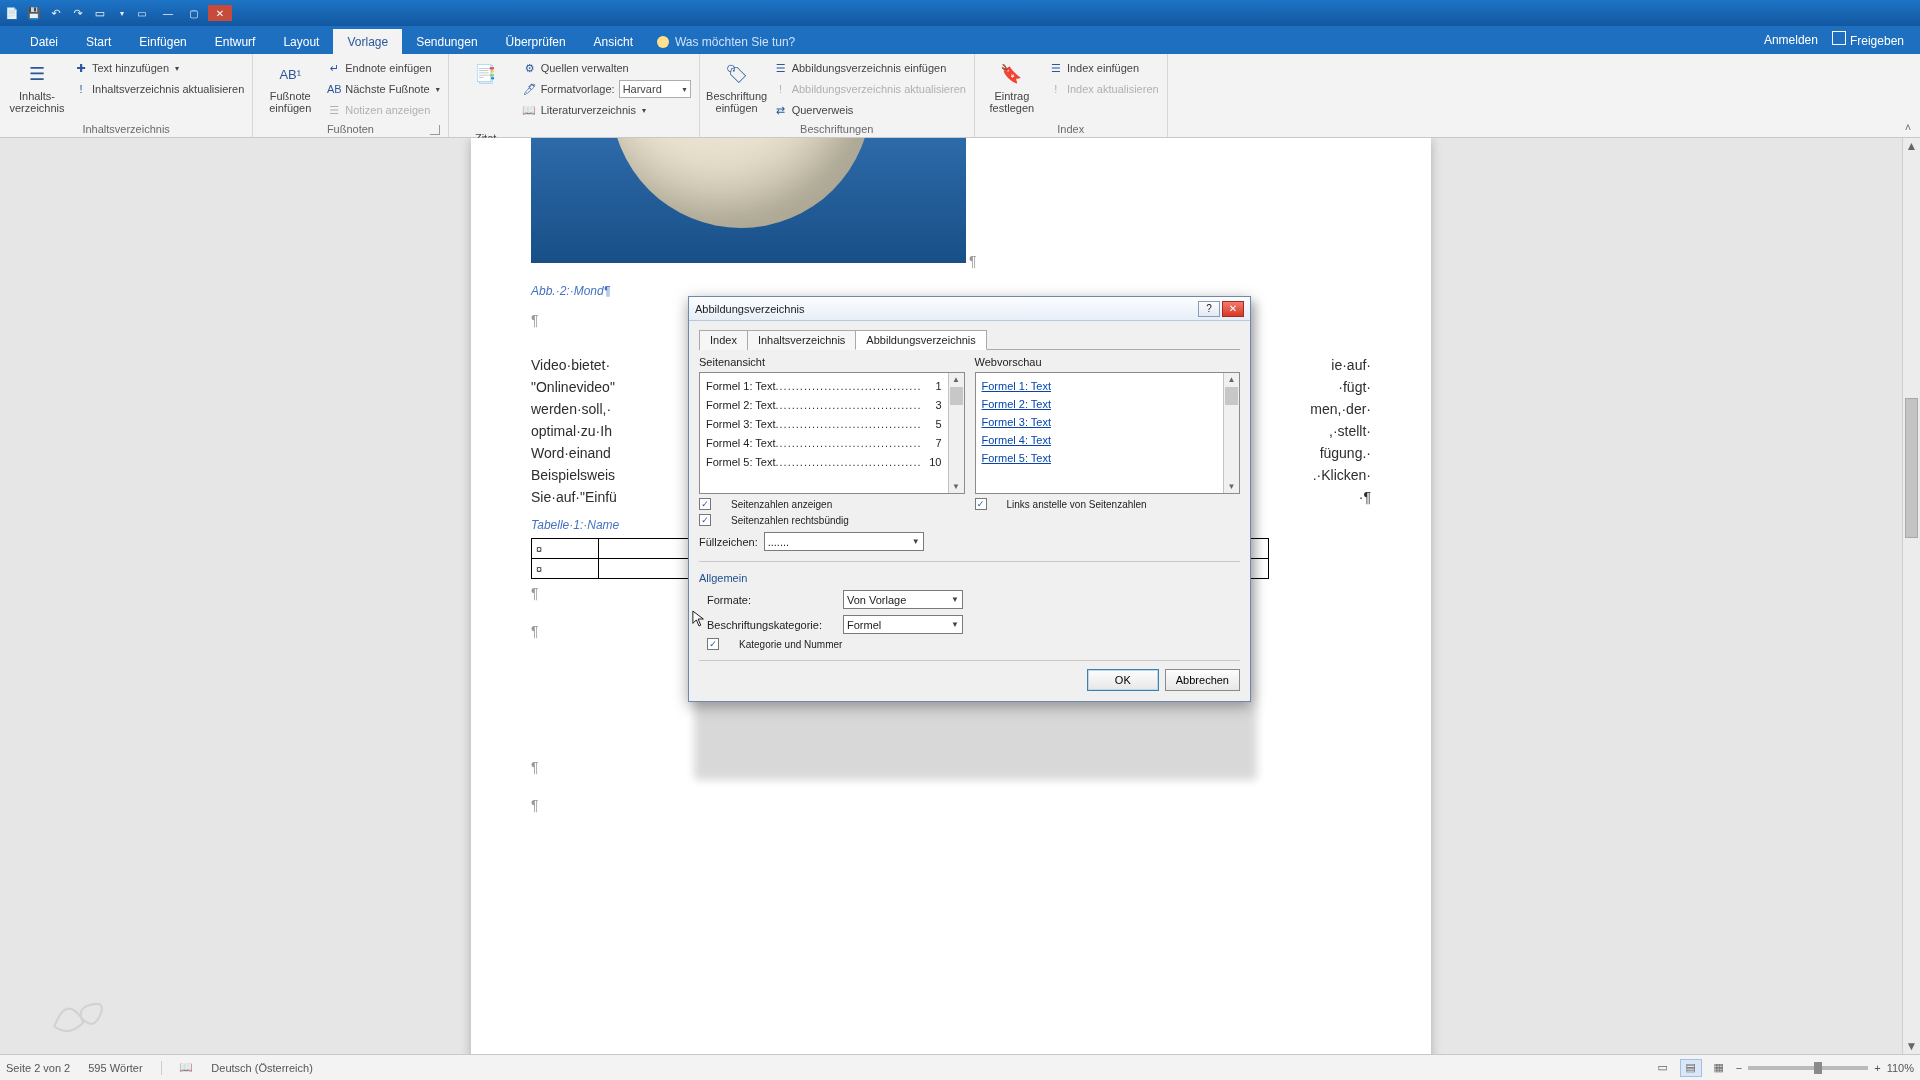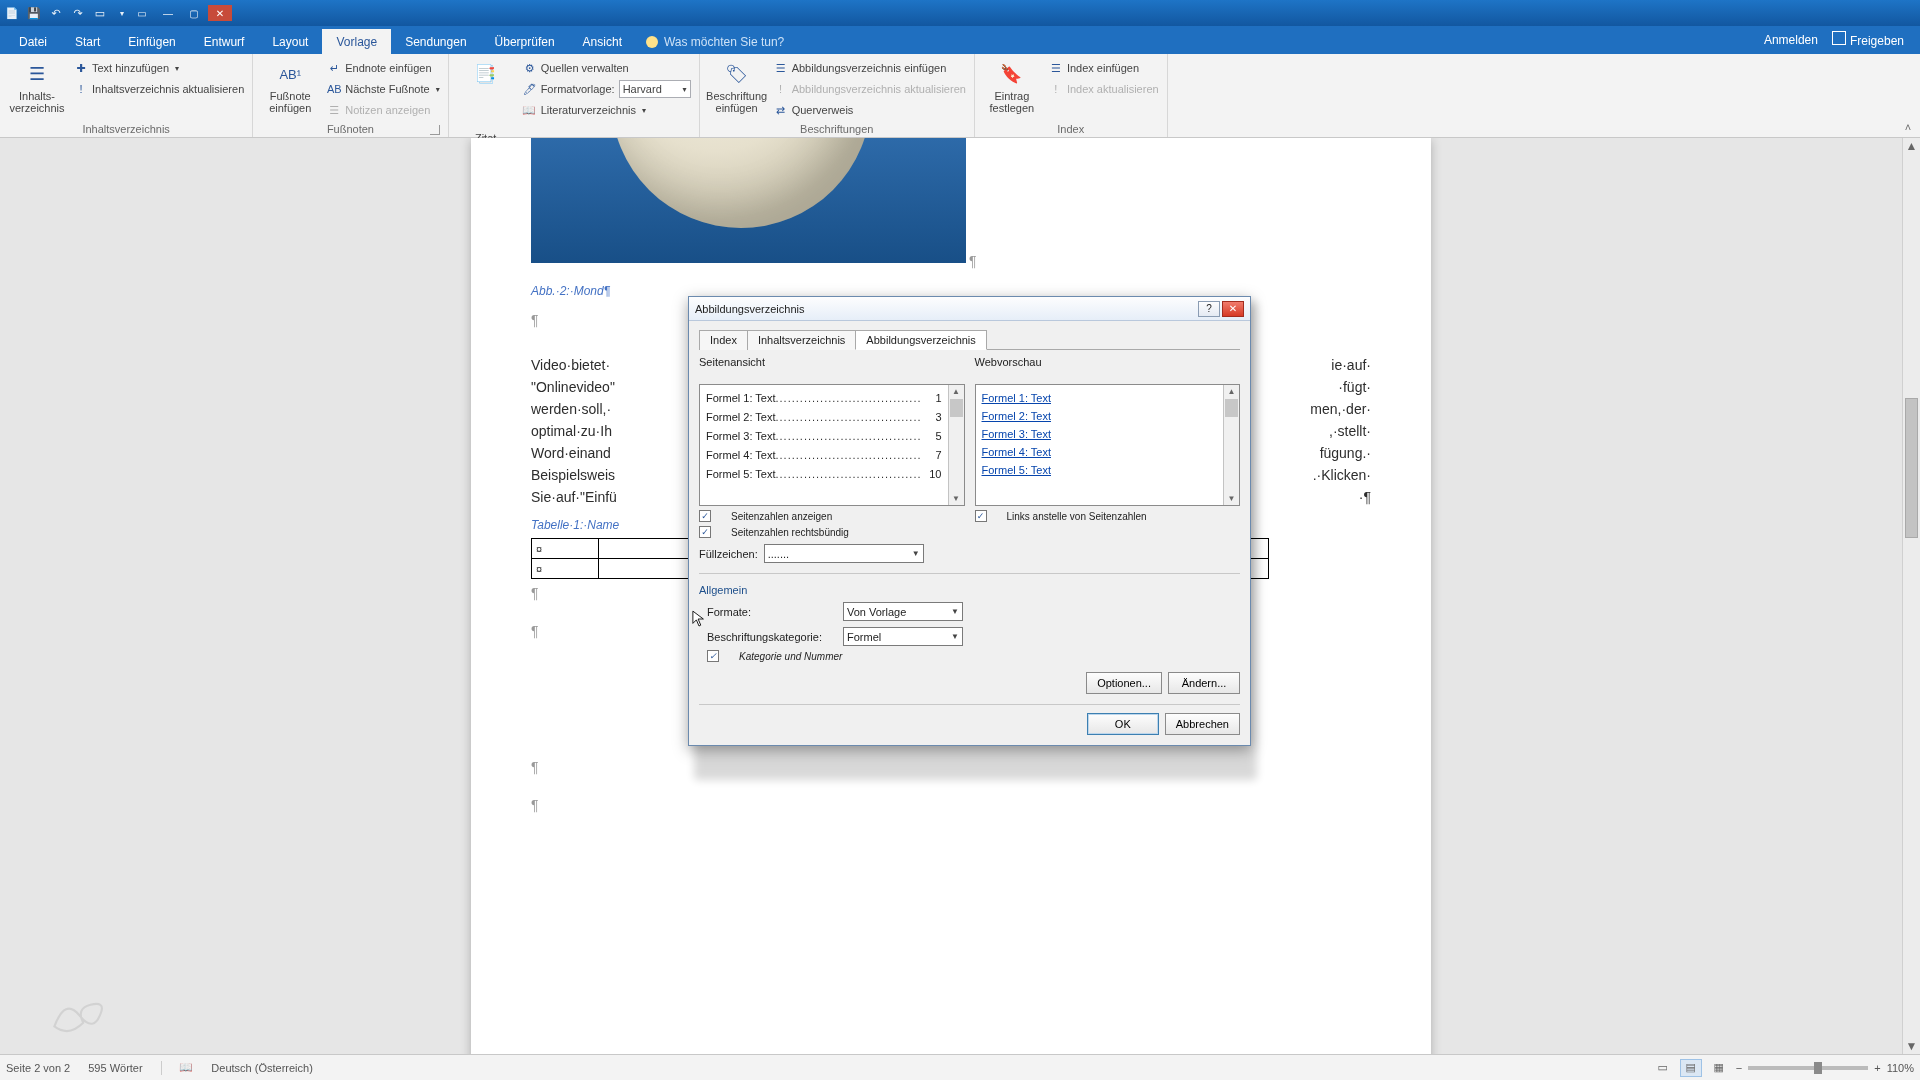--- a/index.html
+++ b/index.html
@@ -8,21 +8,21 @@
   
   .title-bar { height: 26px; background: linear-gradient(#1e74c6,#1257a0); display:flex; align-items:center; color:#fff; padding:0 4px; font-size:11px; }
   .qat { display:flex; gap:6px; align-items:center; }
   .qat .qicon { width:16px; height:16px; display:flex; align-items:center; justify-content:center; color:#fff; opacity:.9; }
   .title-bar .doc-title { flex:1; text-align:center; font-size:12px; color:#fff; }
   .win-controls { display:flex; gap:2px; }
   .win-btn { width:24px; height:16px; display:flex; align-items:center; justify-content:center; color:#fff; font-size:10px; opacity:.9; }
   .win-btn.close { background:#c74b3a; opacity:1; }
 
   
-  .tabs-row { height:28px; background:#1f6fc0; display:flex; align-items:flex-end; padding-left:5px; color:#fff; font-size:12px; }
+  .tabs-row { height:28px; background:#1f6fc0; display:flex; align-items:flex-end; padding-left:16px; color:#fff; font-size:12px; }
   .tabs-row .tab { padding:6px 14px 5px; cursor:default; }
   .tabs-row .tab.active { background:#f3f3f3; color:#2b579a; }
   .tabs-row .tell-me { display:flex; align-items:center; gap:6px; color:#cde2f7; padding:5px 10px; }
   .tabs-row .bulb { width:12px;height:12px;border-radius:50%;background:#ffe28a; display:inline-block; }
   .tabs-row .right-actions { margin-left:auto; display:flex; gap:14px; padding-right:16px; color:#fff; align-items:center; padding-bottom:6px; }
   .tabs-row .right-actions .usericon { width:14px;height:14px;border:1px solid #fff; display:inline-block; margin-right:4px; }
 
   
   .ribbon { height:84px; background:#f3f3f3; border-bottom:1px solid #c8c8c8; display:flex; font-size:11px; }
   .group { border-right:1px solid #d7d7d7; padding:2px 8px 0; display:flex; flex-direction:column; }
@@ -78,21 +78,21 @@
   .dlg-title { height:24px; background:linear-gradient(#fdfdfe,#e6eef8); border-bottom:1px solid #b9c8dc; display:flex; align-items:center; padding:0 6px; font-size:11px;}
   .dlg-titlebuttons{ margin-left:auto; display:flex; gap:2px;}
   .dlg-tbtn{ width:22px;height:16px;border:1px solid #8a9cb3;background:linear-gradient(#fdfdfe,#e4eaf3); display:flex;align-items:center;justify-content:center; font-size:10px;}
   .dlg-tbtn.close{ background:linear-gradient(#f17b6c,#d63a26); color:#fff; border-color:#a32c1f;}
   .dlg-body{ padding:8px 10px 10px; }
   .dlg-tabs{ display:flex; gap:0; border-bottom:1px solid #a9a9a9; margin-bottom:6px;}
   .dlg-tab{ padding:3px 10px; border:1px solid #a9a9a9; border-bottom:none; background:#f6f6f6; margin-right:-1px; position:relative; top:1px; font-size:11px;}
   .dlg-tab.active{ background:#fff; border-bottom:1px solid #fff; }
   .preview-row{ display:flex; gap:10px; }
   .preview-col{ flex:1; }
-  .preview-label{ font-size:11px; margin-bottom:16px; }
+  .preview-label{ font-size:11px; margin-bottom:4px; }
   .preview-box{ height:122px; border:1px solid #8b8b8b; background:#fff; display:flex; }
   .preview-inner{ flex:1; padding:4px 6px; font-size:11px; line-height:19px; overflow:hidden;}
   .preview-inner .toc-line{ display:flex; }
   .preview-inner .toc-line .lead{ white-space:nowrap; }
   .preview-inner .toc-line .dots{ flex:1; overflow:hidden; letter-spacing:1px; color:#333; }
   .preview-inner .toc-line .pg{ width:16px; text-align:right; }
   .preview-scroll{ width:16px; border-left:1px solid #c3c3c3; background:#f0f0f0; position:relative;}
   .preview-scroll .pthumb{ position:absolute; left:1px; right:1px; top:14px; height:18px; background:#c7c7c7;}
   .preview-scroll .parrow{ position:absolute; left:0;right:0;height:13px; font-size:8px; display:flex;align-items:center;justify-content:center;color:#666;}
   .preview-scroll .parrow.up{top:0;} .preview-scroll .parrow.down{bottom:0;}
@@ -446,29 +446,25 @@
       <div class="combo">
           <span>Von Vorlage</span>
           <span class="caret">▼</span>
         </div>
       <label>Beschriftungskategorie:</label>
       <div class="combo">
           <span>Formel</span>
           <span class="caret">▼</span>
         </div>
     </div>
-    <div class="chk-row" style="margin-left:8px;font-style:italic;">
+    <div class="chk-row" style="margin-left:8px;">
         <span class="chk checked"></span>
         <span>Kategorie und Nummer</span>
       </div>
 
-    <div class="dlg-buttons-right">
-      <button class="dlg-btn">Optionen...</button>
-      <button class="dlg-btn">Ändern...</button>
-    </div>
     <hr class="dlg-sep">
     <div class="dlg-buttons-right" style="margin-top:0;">
       <button class="dlg-btn default">OK</button>
       <button class="dlg-btn">Abbrechen</button>
     </div>
   </div>
 </div>
 
 <div class="cursor" style="left:692px; top:610px;">
   <svg viewBox="0 0 16 20">

